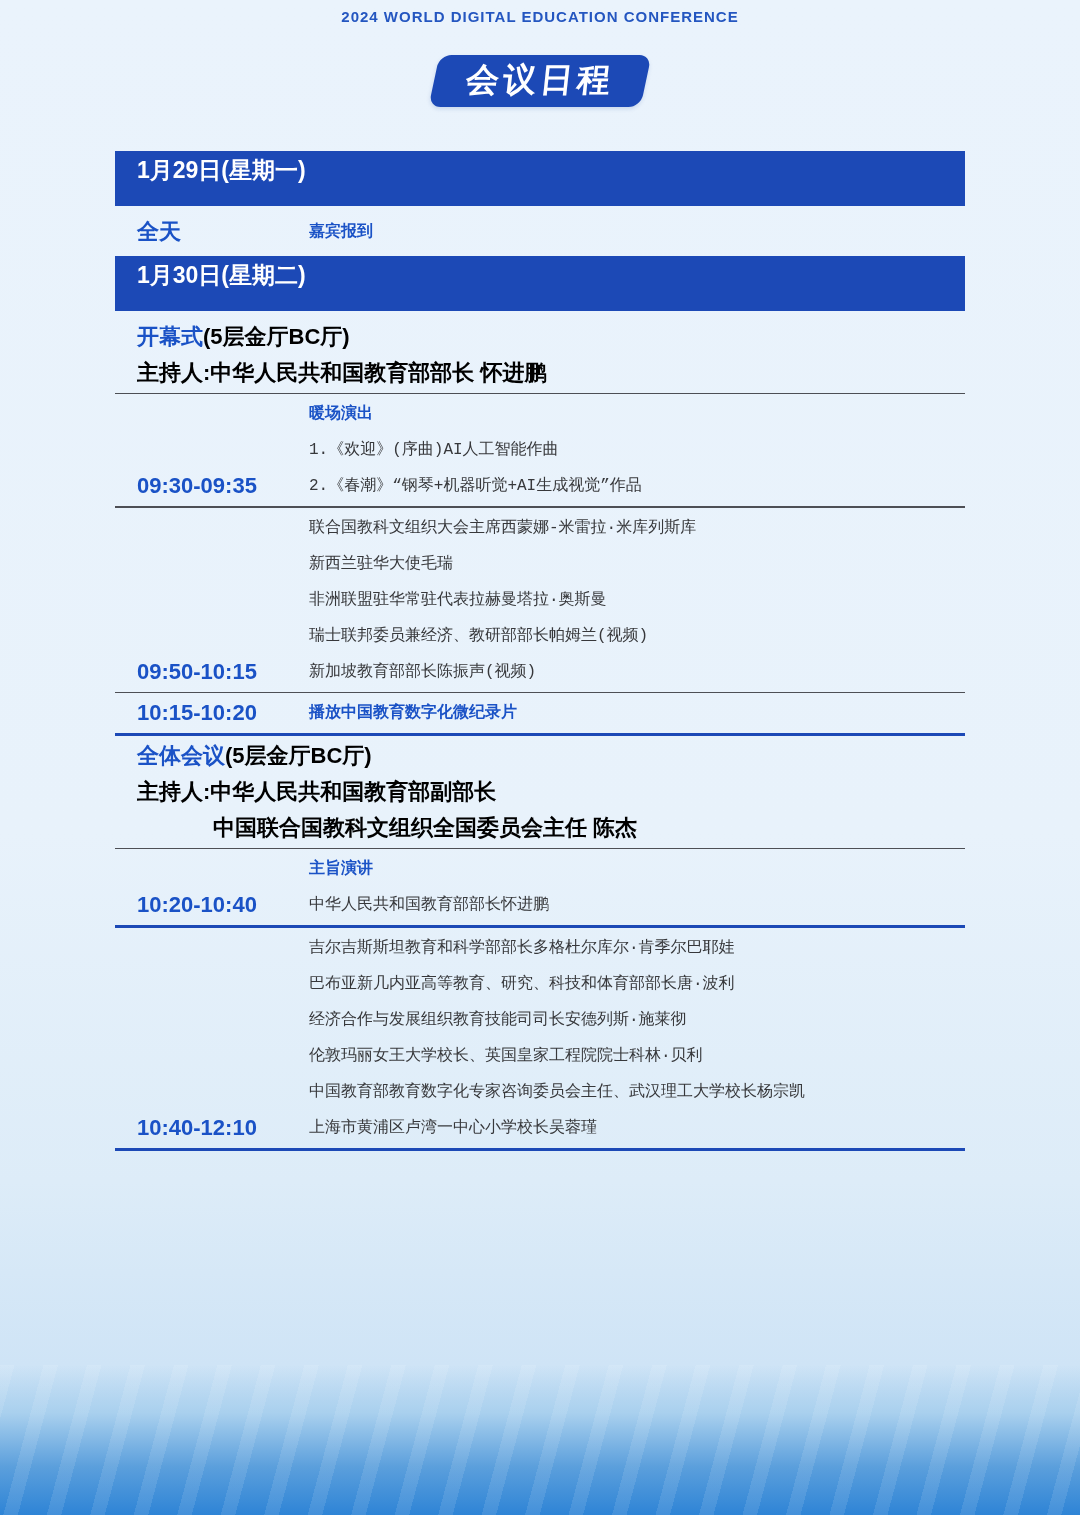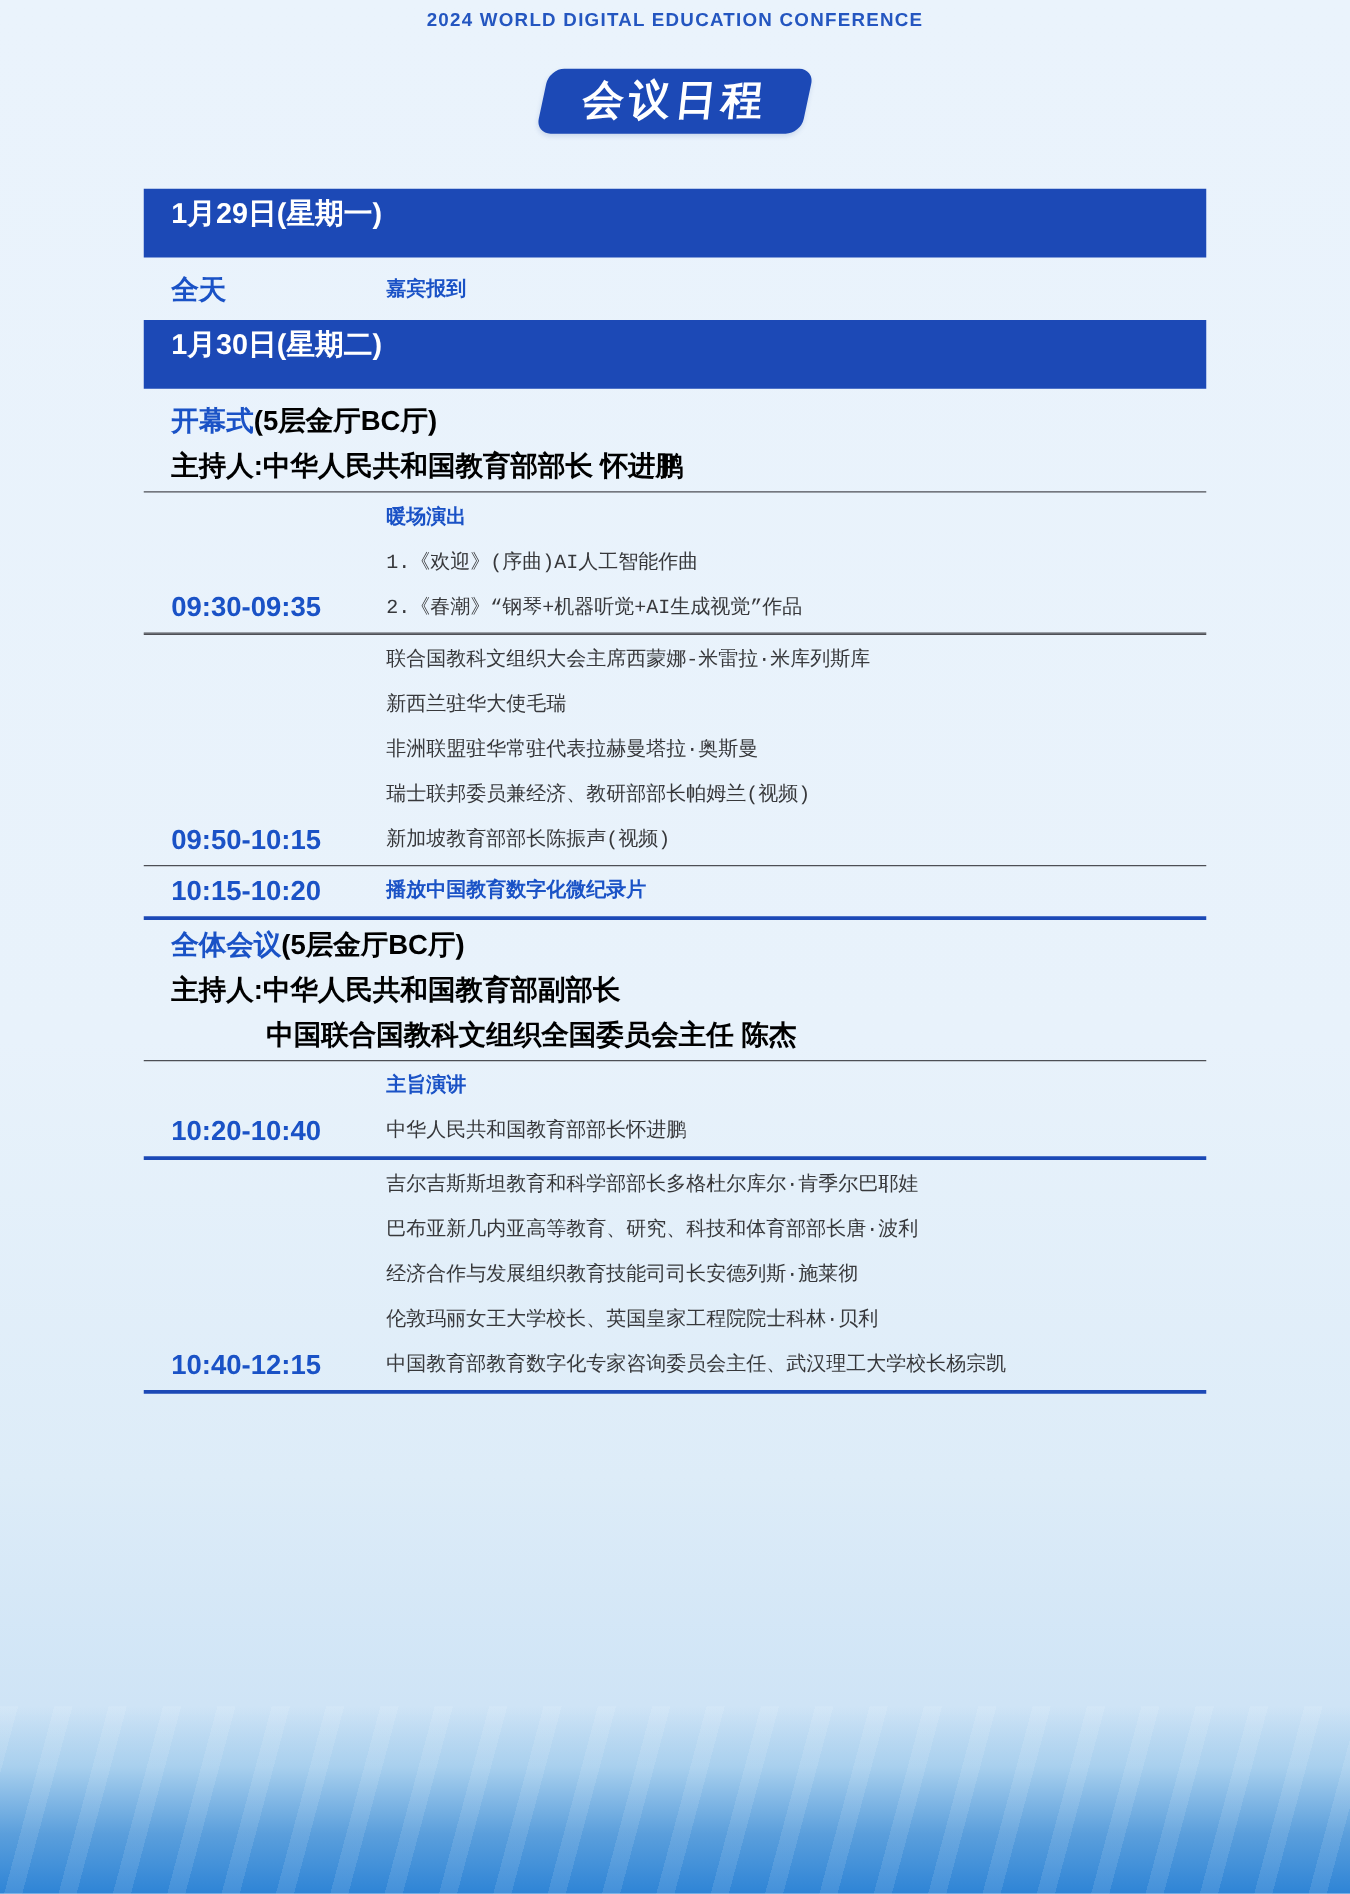--- a/index.html
+++ b/index.html
@@ -116,25 +116,26 @@
       <div class="divider-thin"></div>
       <div class="block row">
         <div class="time">10:20-10:40</div>
         <div class="content">
           <div class="line title-line">主旨演讲</div>
           <div class="line">中华人民共和国教育部部长怀进鹏</div>
         </div>
       </div>
       <div class="divider-blue"></div>
       <div class="block row">
-        <div class="time">10:40-12:15</div>
+        <div class="time">10:40-12:10</div>
         <div class="content">
           <div class="line">吉尔吉斯斯坦教育和科学部部长多格杜尔库尔·肯季尔巴耶娃</div>
           <div class="line">巴布亚新几内亚高等教育、研究、科技和体育部部长唐·波利</div>
           <div class="line">经济合作与发展组织教育技能司司长安德列斯·施莱彻</div>
           <div class="line">伦敦玛丽女王大学校长、英国皇家工程院院士科林·贝利</div>
           <div class="line">中国教育部教育数字化专家咨询委员会主任、武汉理工大学校长杨宗凯</div>
+          <div class="line">上海市黄浦区卢湾一中心小学校长吴蓉瑾</div>
         </div>
       </div>
       <div class="divider-blue"></div>
     </div>
 </div>
 <div class="bottom-band"></div>
 
 </body></html>

